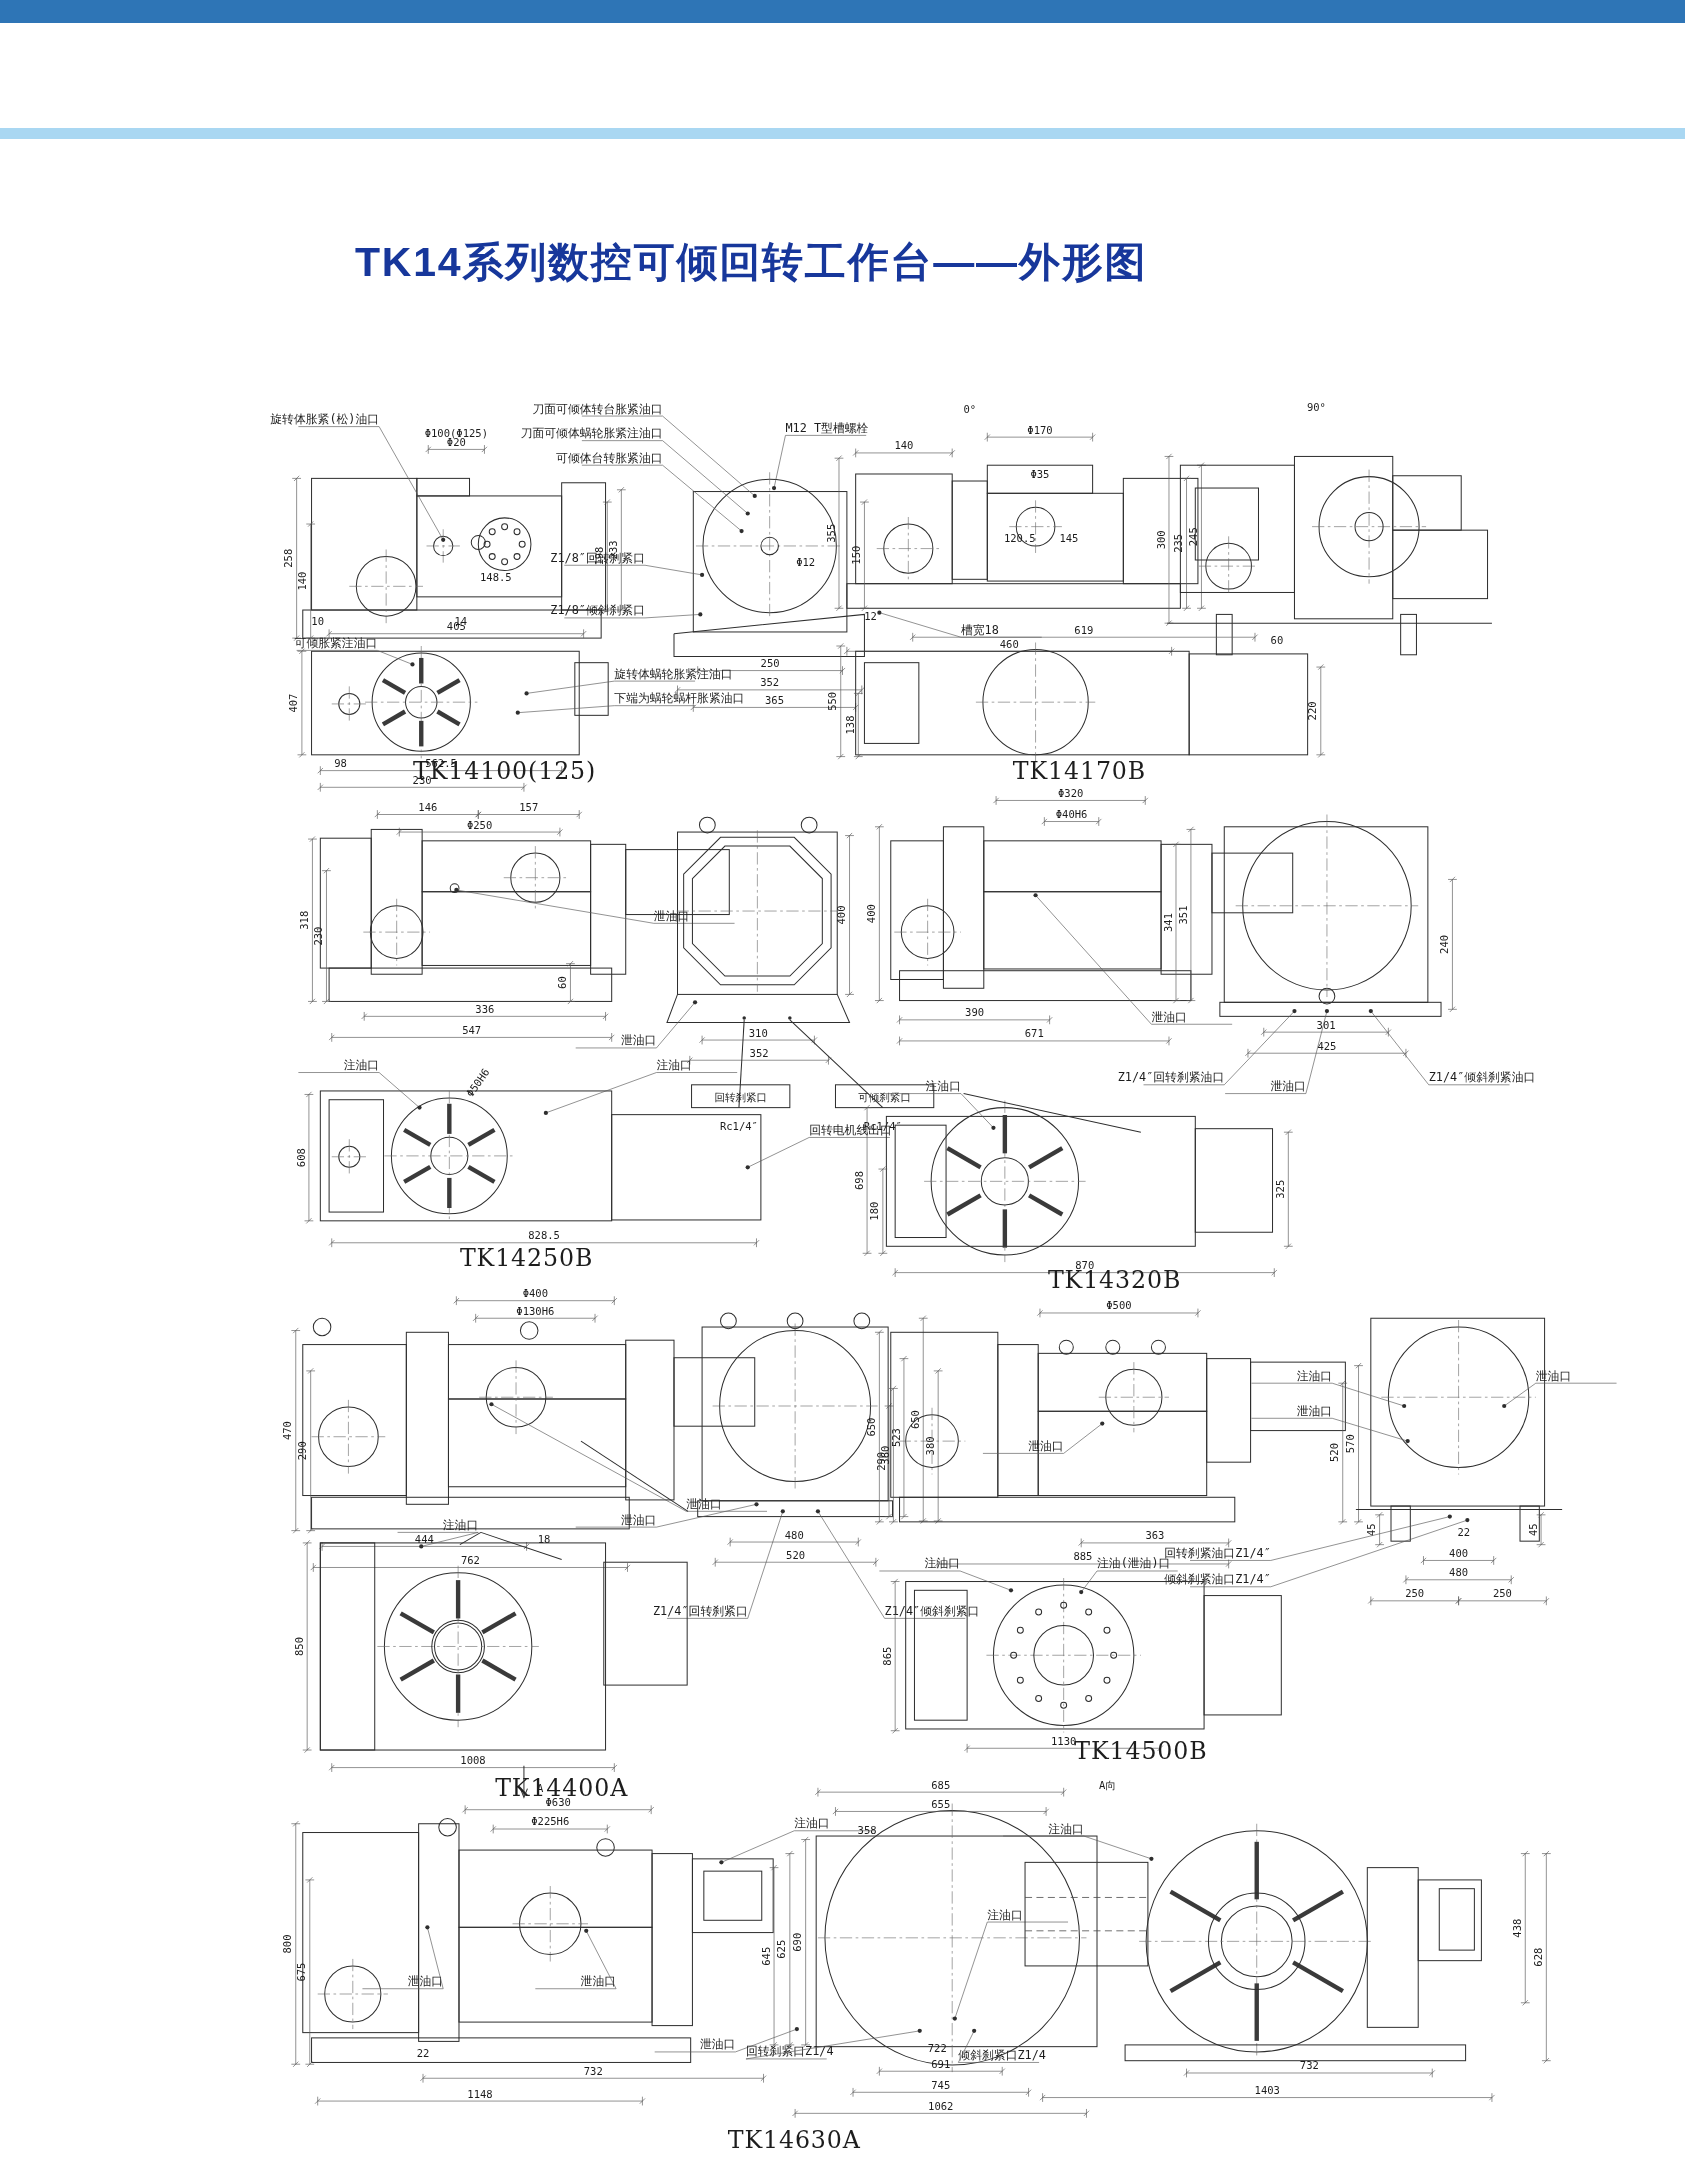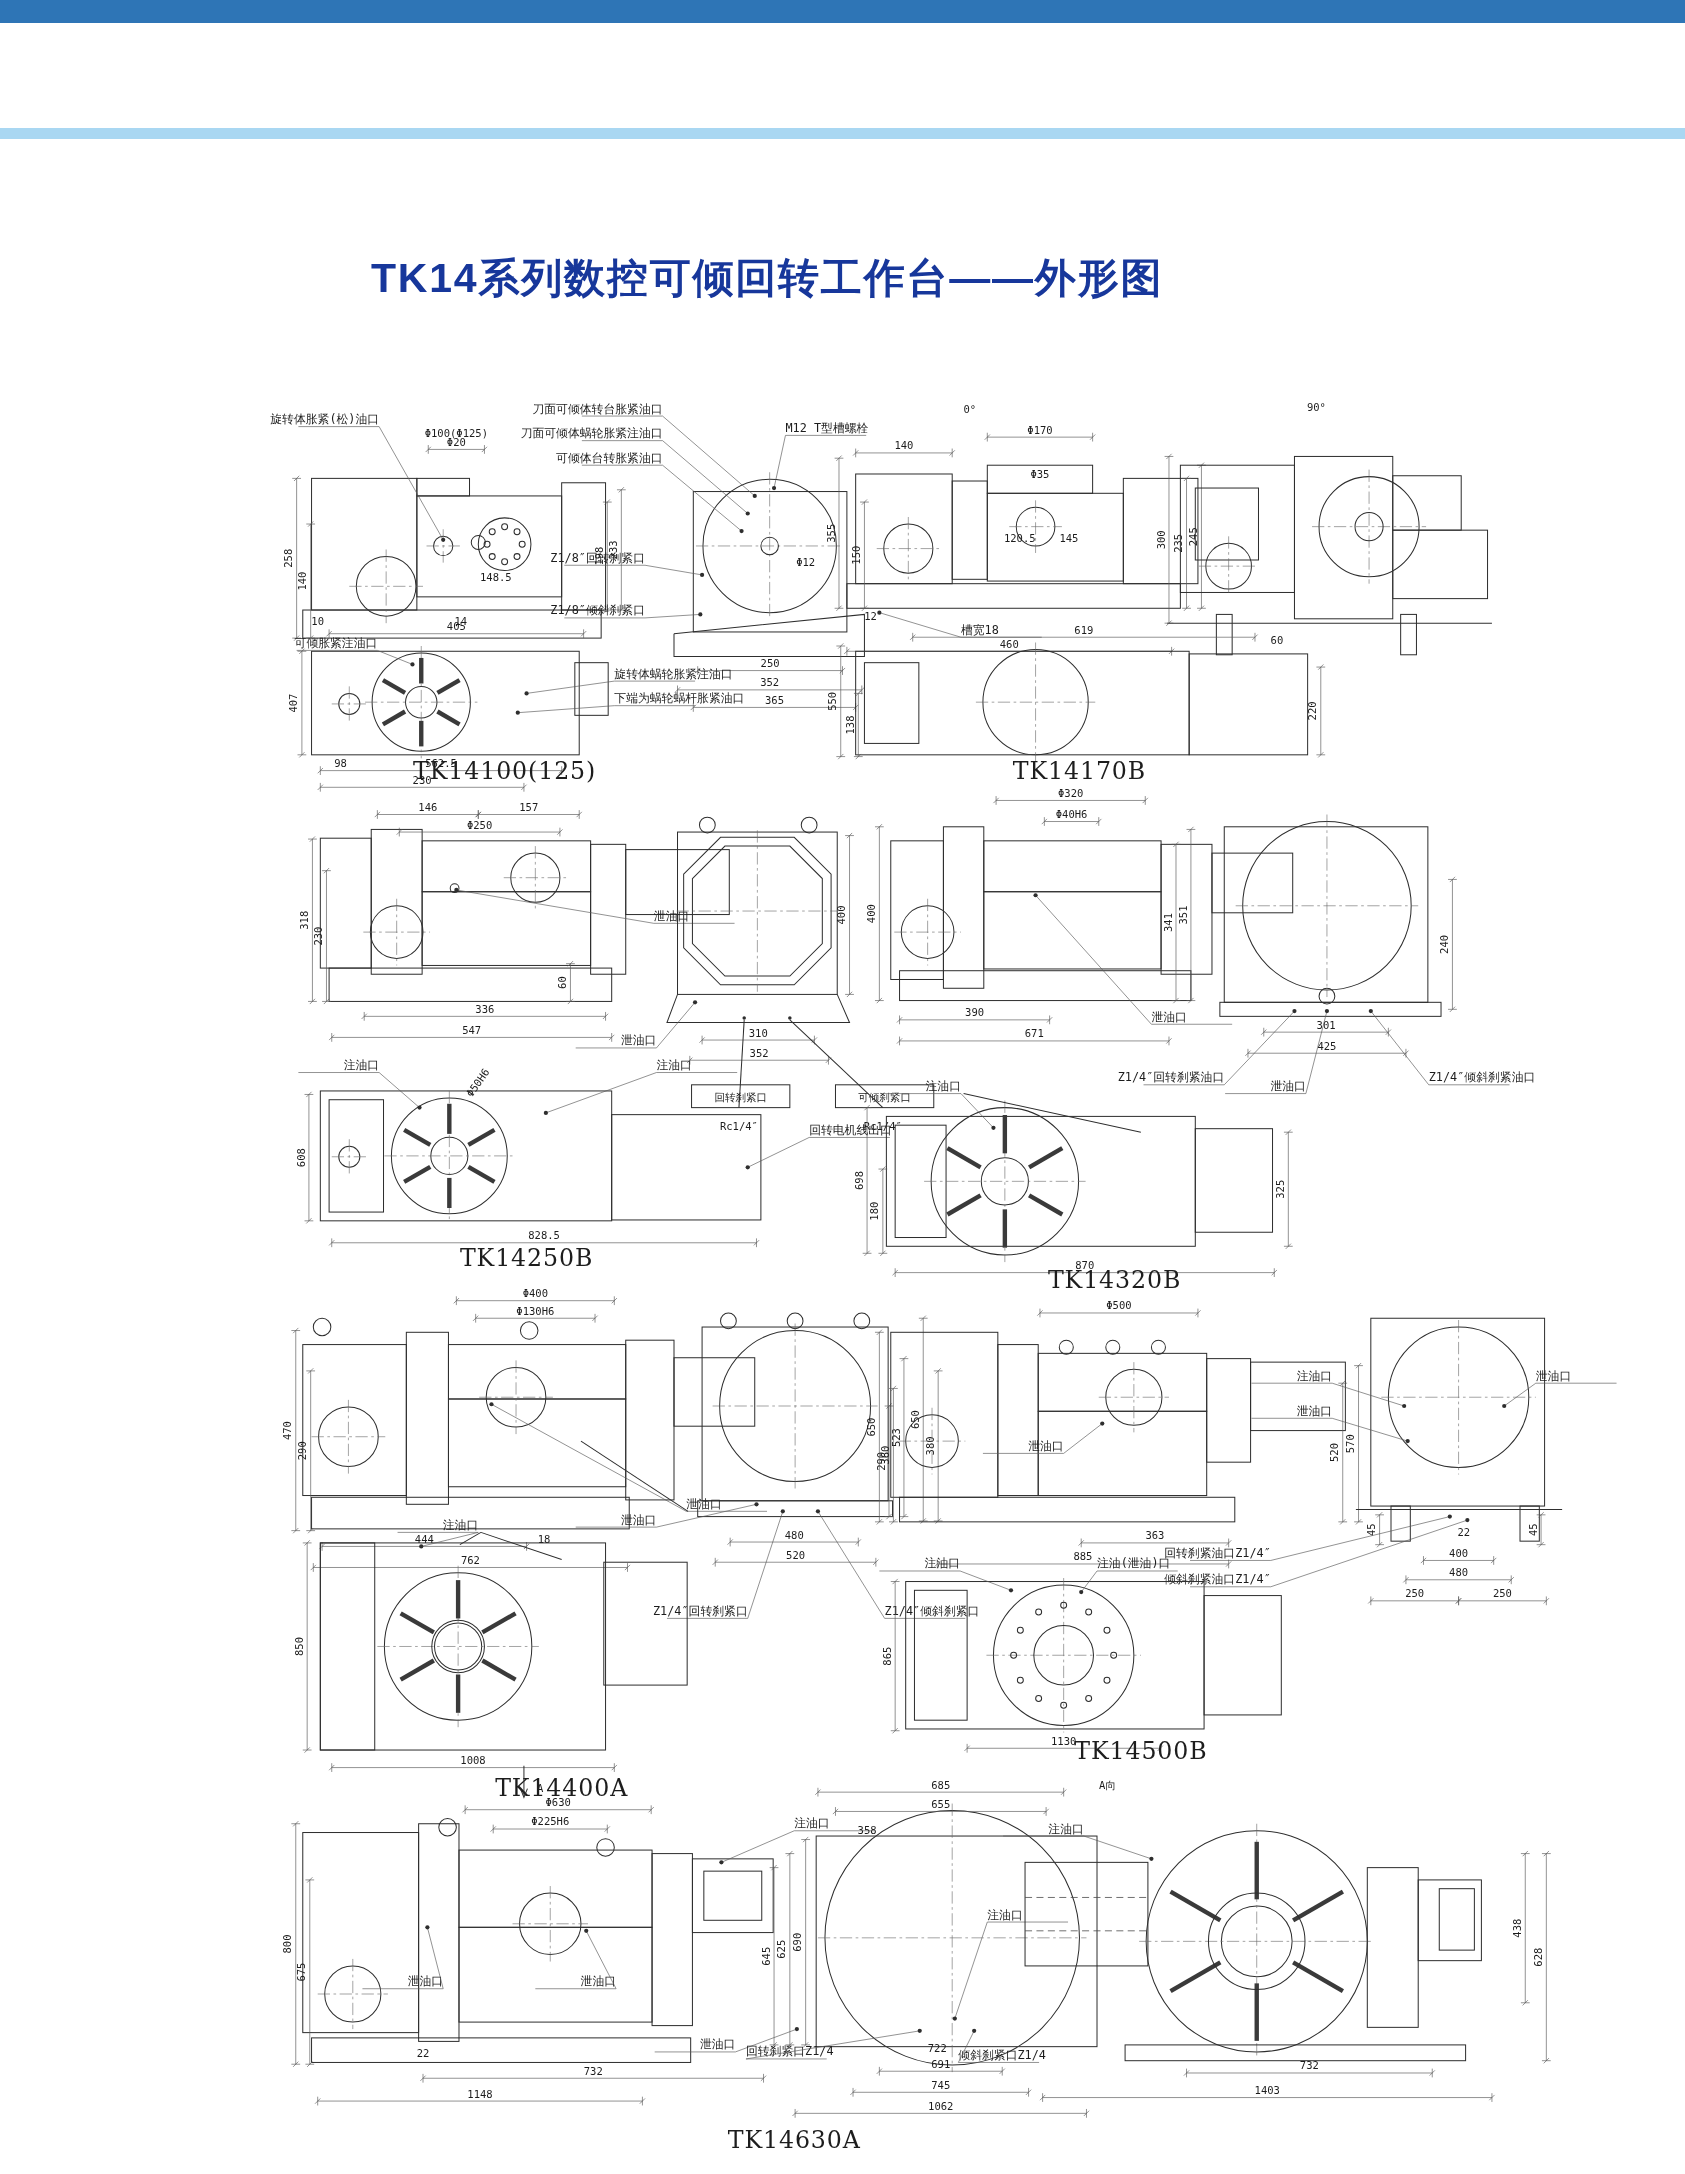--- a/index.html
+++ b/index.html
@@ -1,19 +1,19 @@
 <!DOCTYPE html>
 <html style="font-size:14px"><head>
 <meta charset="utf-8">
 <style>
   html,body{margin:0;padding:0;background:#ffffff;}
   body{width:1685px;height:2174px;position:relative;font-family:"Liberation Sans",sans-serif;overflow:hidden;}
   .topbar{position:absolute;left:0;top:0;width:1685px;height:23px;}
   .rule{position:absolute;left:0;top:128px;width:1685px;height:10.5px;}
-  .title{position:absolute;left:355px;top:235px;margin:16px;font-size:41px;font-weight:bold;letter-spacing:1.8px;font-family:"Liberation Sans",sans-serif;}
+  .title{position:absolute;left:355px;top:235px;margin:0;font-size:41px;font-weight:bold;letter-spacing:1.8px;font-family:"Liberation Sans",sans-serif;}
   #canvas{position:absolute;left:0;top:0;}
   text{fill:#1d1d1d;}
   .oln{stroke:#2e2e2e;fill:none;stroke-width:1.15px;}
   .thin{stroke:#5a5a5a;fill:none;stroke-width:0.75px;}
   .spk{stroke:#3a3a3a;stroke-width:5px;fill:none;}
   .ctr{stroke:#6a6a6a;fill:none;stroke-width:0.7px;stroke-dasharray:14 4 3 4;}
   .dsh{stroke:#4a4a4a;fill:none;stroke-width:0.9px;stroke-dasharray:8 5;}
   .dim{font-family:"DejaVu Sans Mono",monospace;font-size:12px;}
   .call{font-family:"DejaVu Sans Mono",monospace;font-size:13.5px;}
   .model{font-family:"DejaVu Serif",serif;font-size:27px;letter-spacing:1px;}

